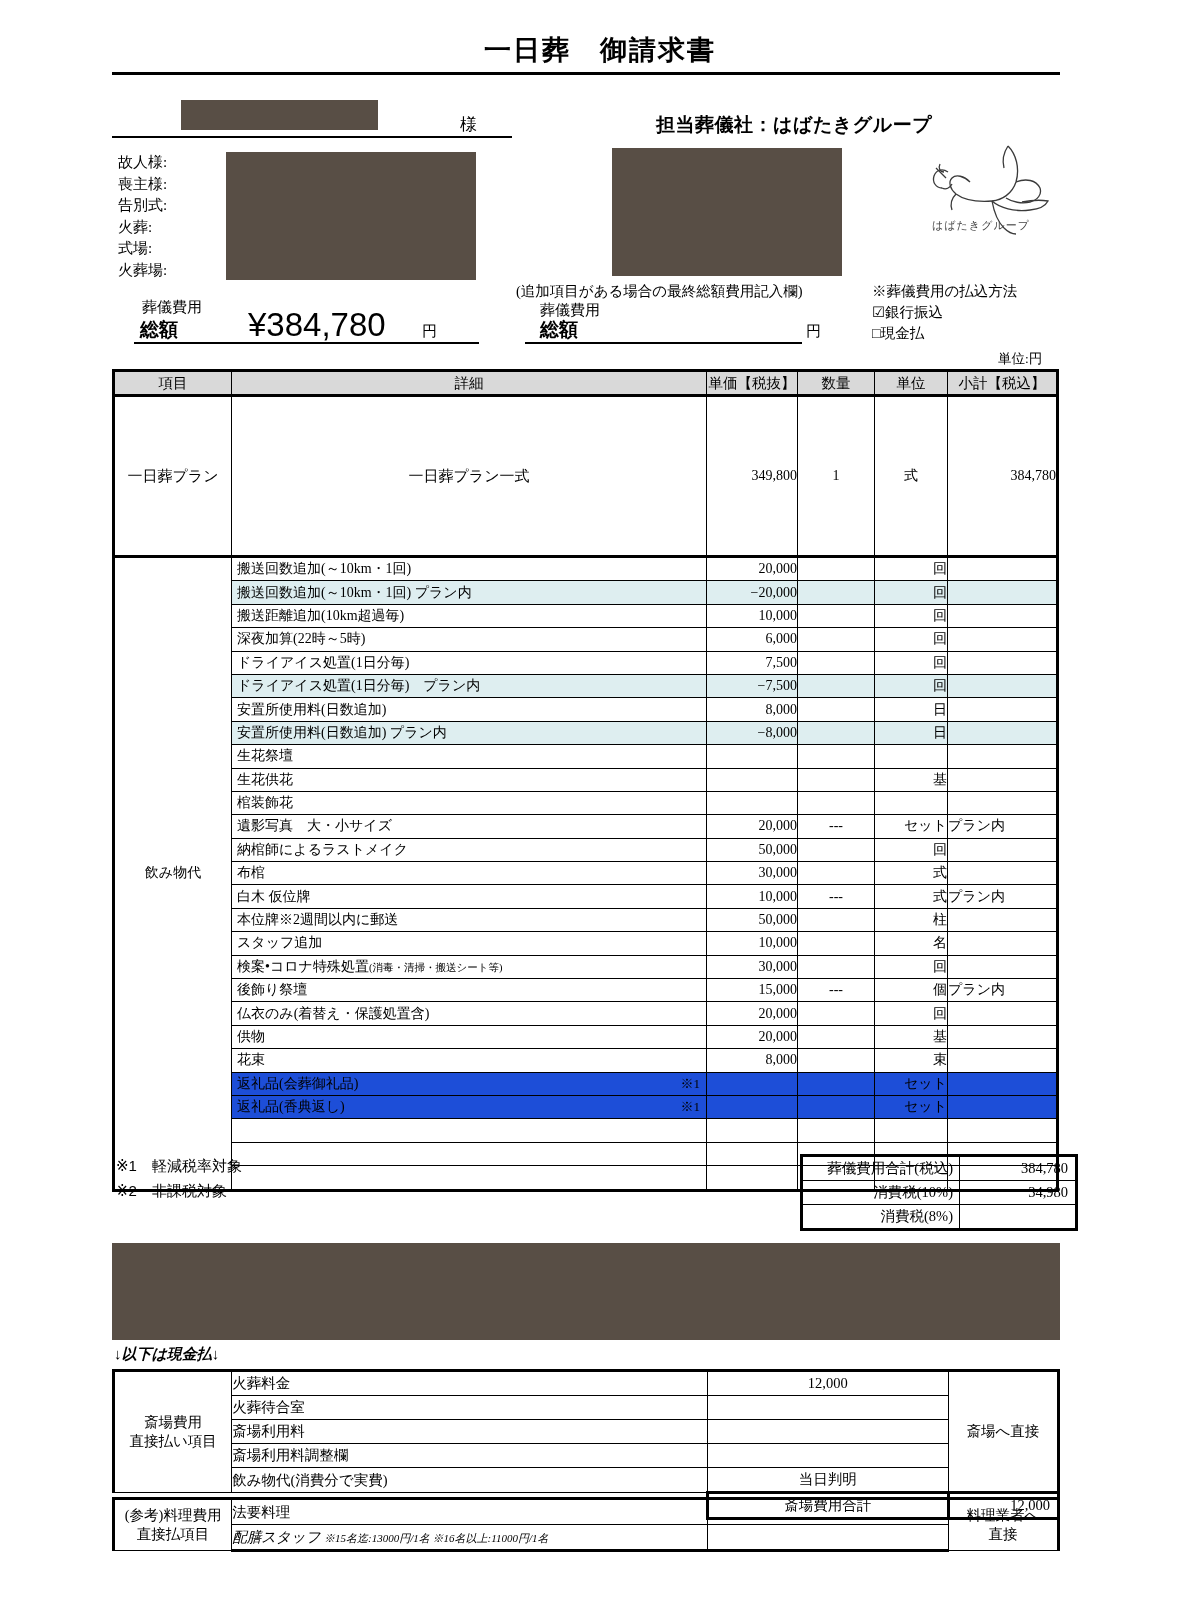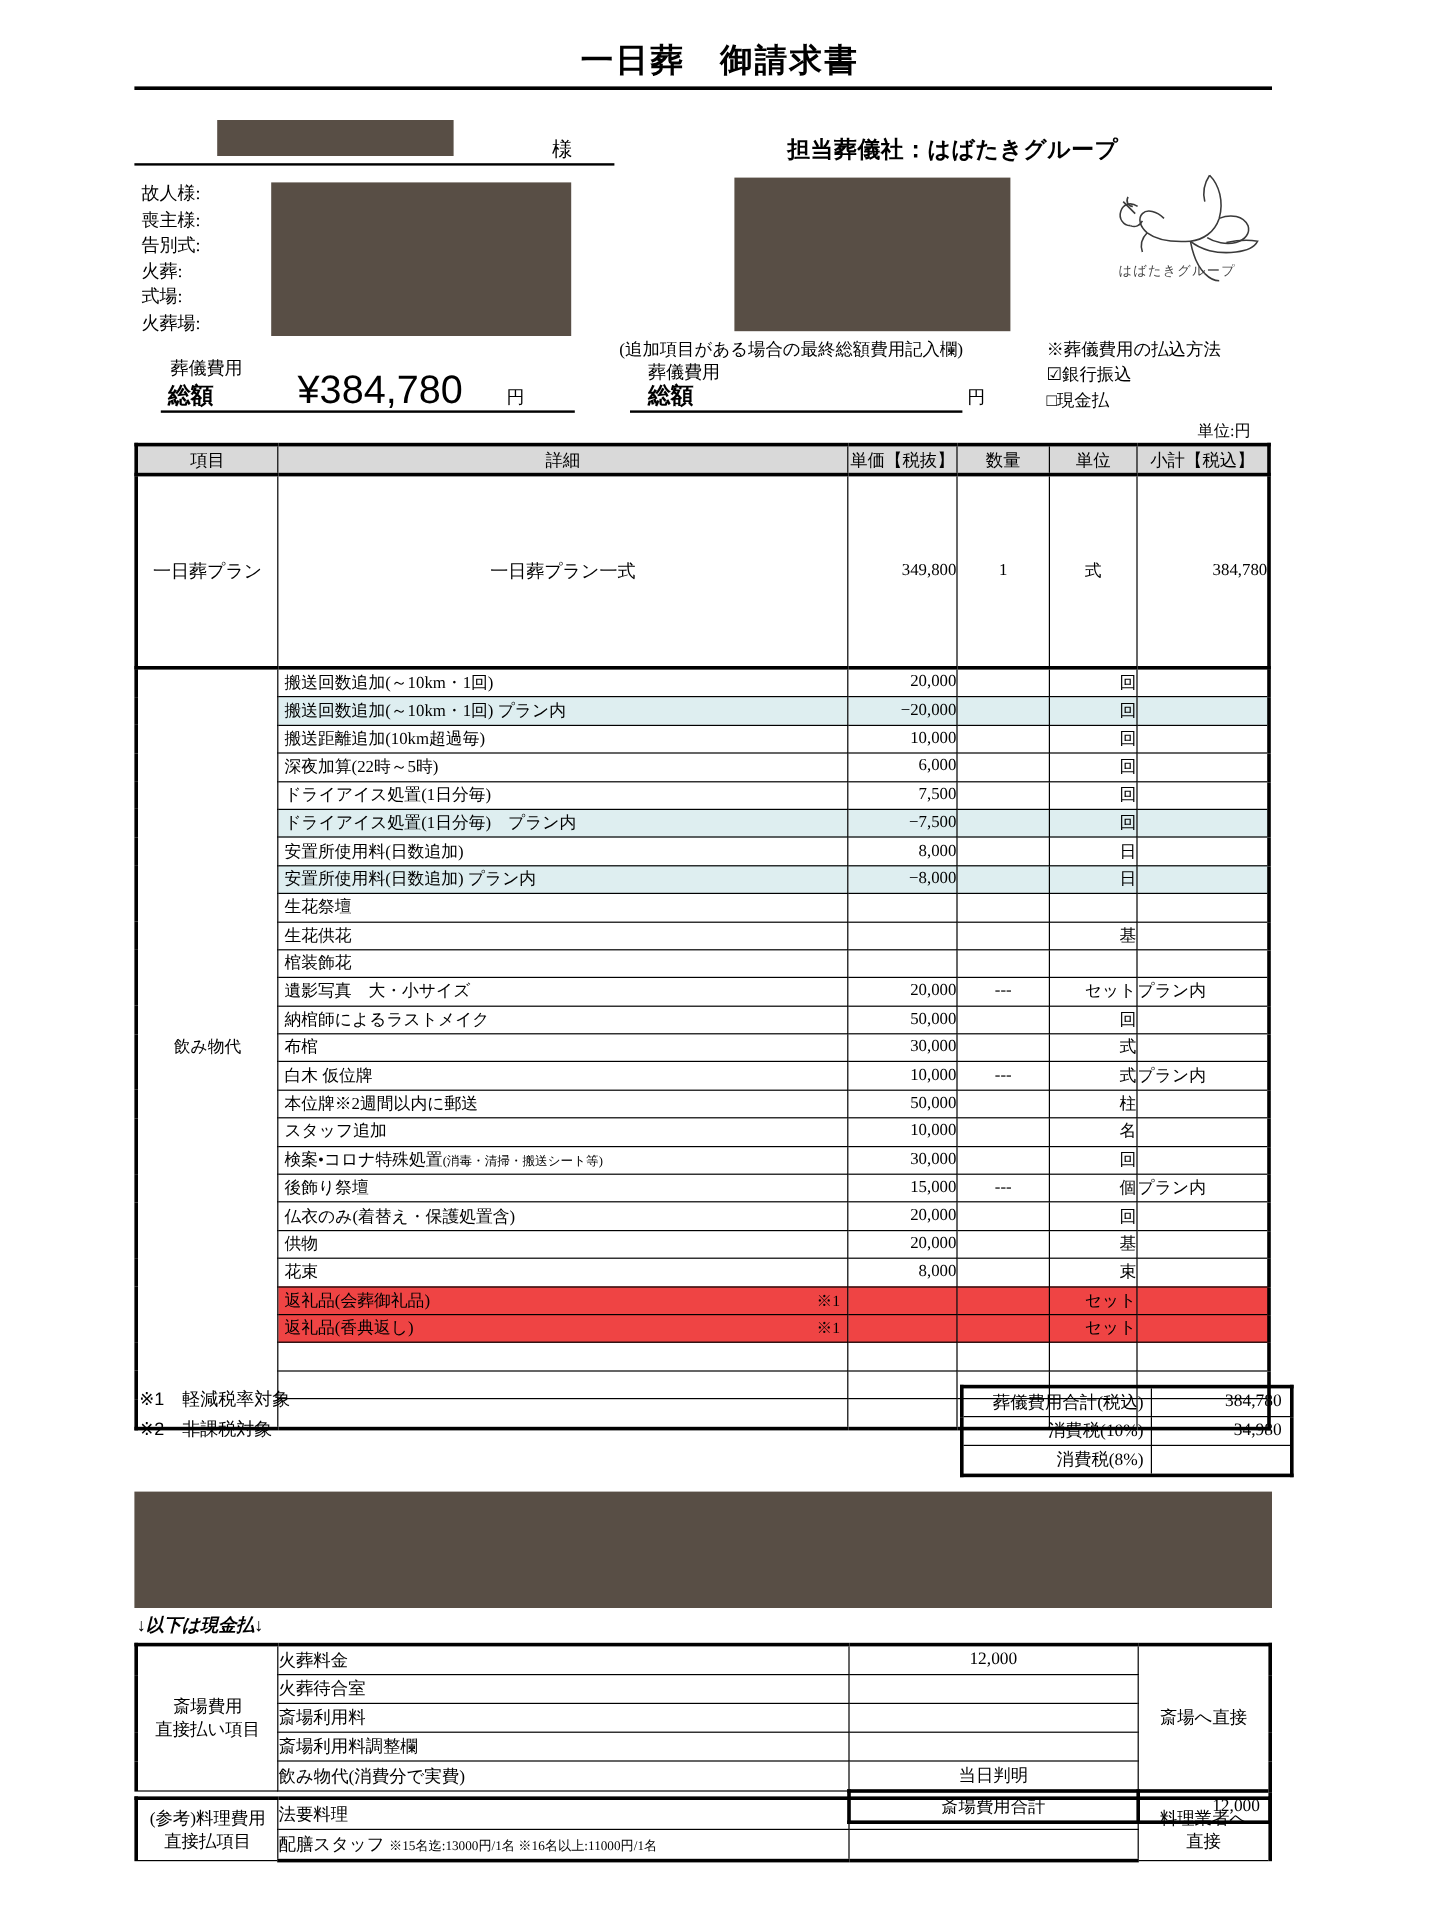--- a/index.html
+++ b/index.html
@@ -254,21 +254,21 @@
   .cell-l { text-align: left;  padding-left: 5px; }
   .cell-c { text-align: center; }
   .cell-r { text-align: right; padding-right: 6px; }
 
   .plan-row td { height: 158px; }
   .plan-row .cell-item { text-align: center; font-size: 15px; }
   .plan-row .cell-detail { text-align: center; font-size: 15px; }
 
   .add-row td { height: 22.4px; font-size: 14px; }
   .hl-blue td { background: #DEEEF0; }
-  .hl-peach td { background: #ef4444; }
+  .hl-peach td { background: #1d4ed8; }
 
   .detail-inner {
     display: flex;
     justify-content: space-between;
     align-items: center;
     padding: 0 6px 0 5px;
   }
   .small-note { font-size: 10.5px; }
   .mark { font-size: 13px; }
 
@@ -378,21 +378,21 @@
     font-size: 14.5px;
   }
   .meal-table td {
     border: 1px solid #000;
     padding: 0;
     height: 24px;
   }
   .meal-table td.edge-l { border-left: 3px solid #000; }
   .meal-table td.edge-r { border-right: 3px solid #000; }
   .meal-table tr.first td { border-top: 3px solid #000; }
-  .meal-table tr.last td { border-bottom: 3px solid #000; }
+  .meal-table tr.last td { border-bottom: 3px solid #000; font-style: italic; }
   .meal-sub { font-size: 11px; }
 
   .meal-footnote {
     position: absolute;
     top: 1546px;
     left: 114px;
     font-size: 11.5px;
     font-family: "Liberation Sans", "DejaVu Sans", sans-serif;
   }
   .meal-total {

